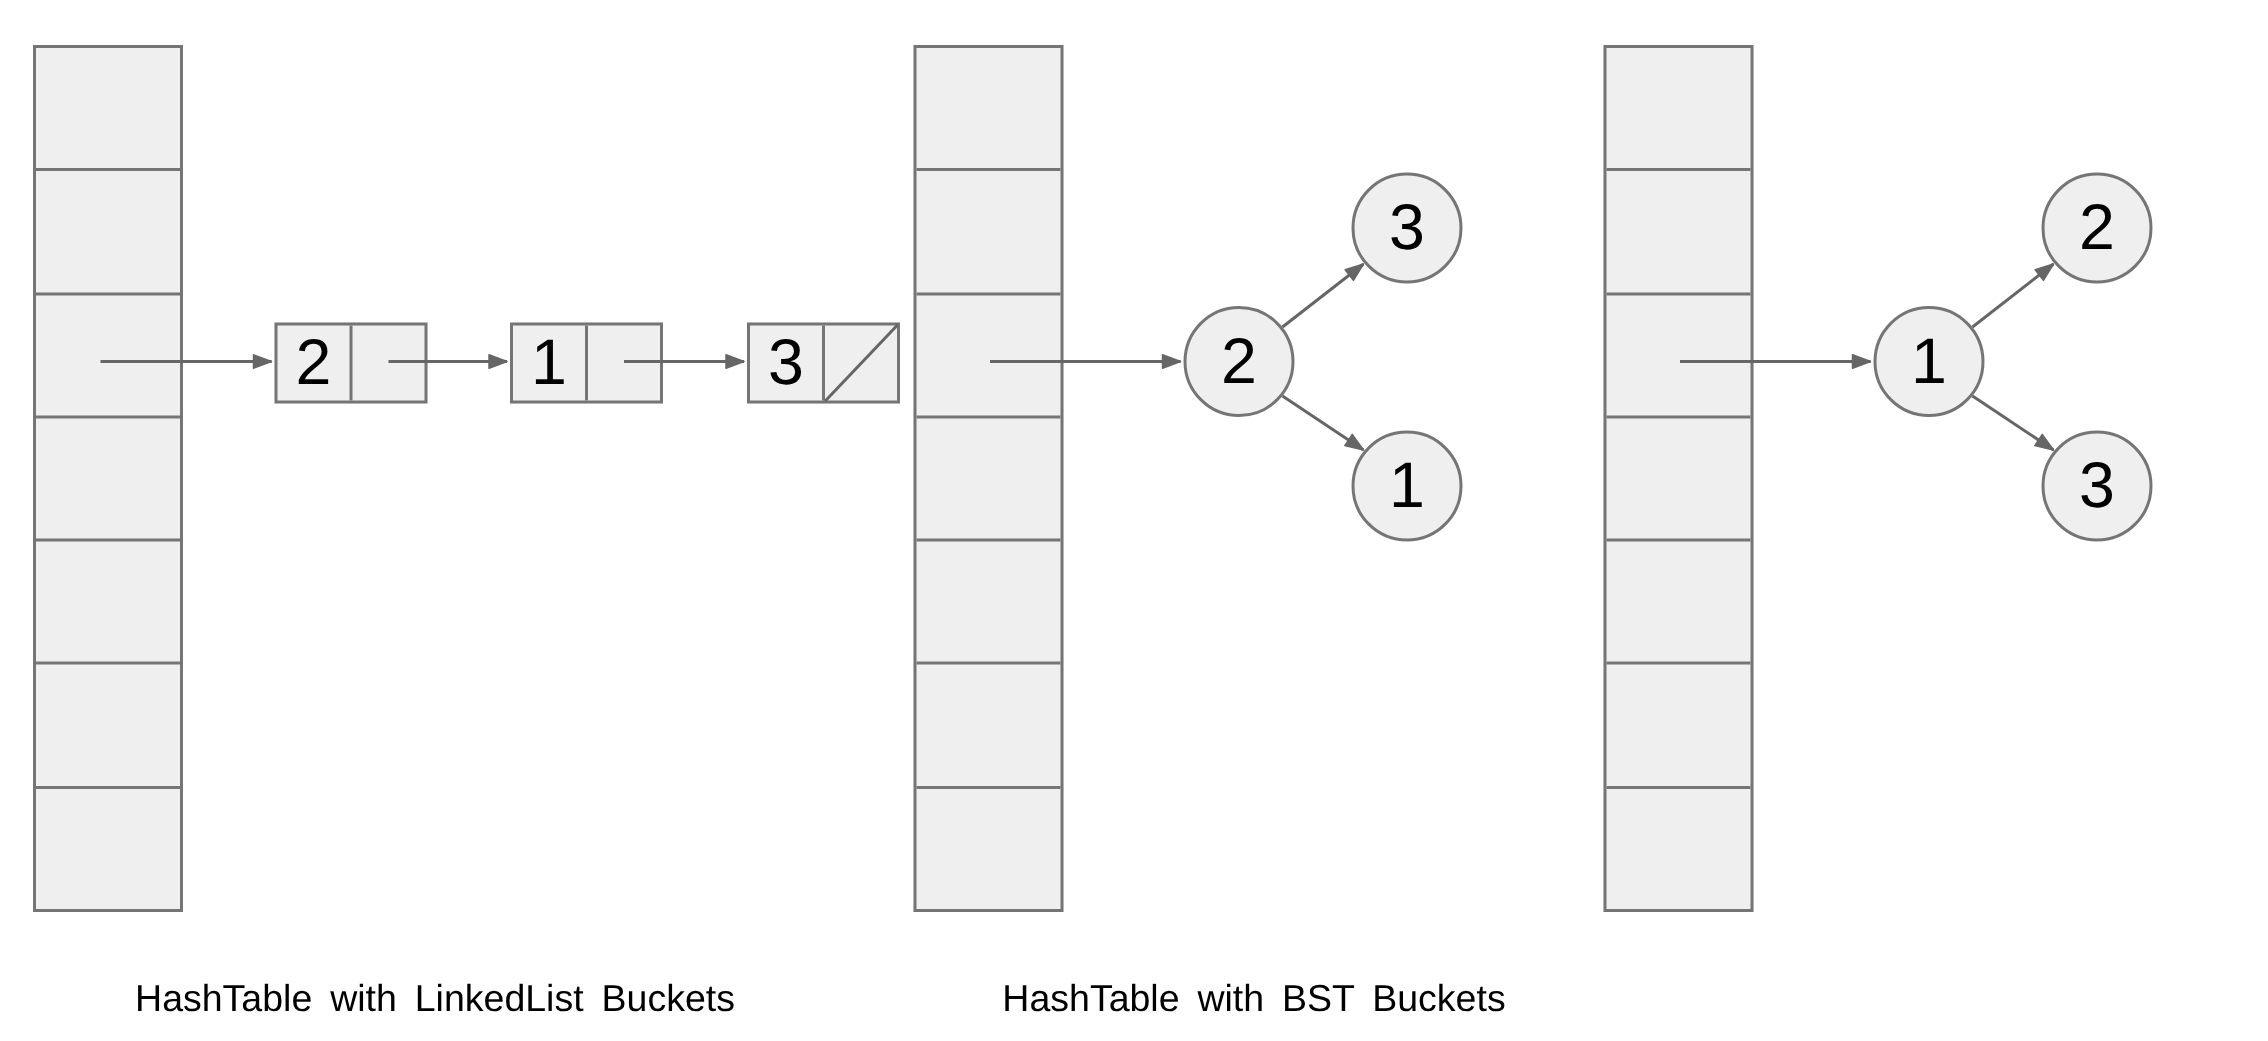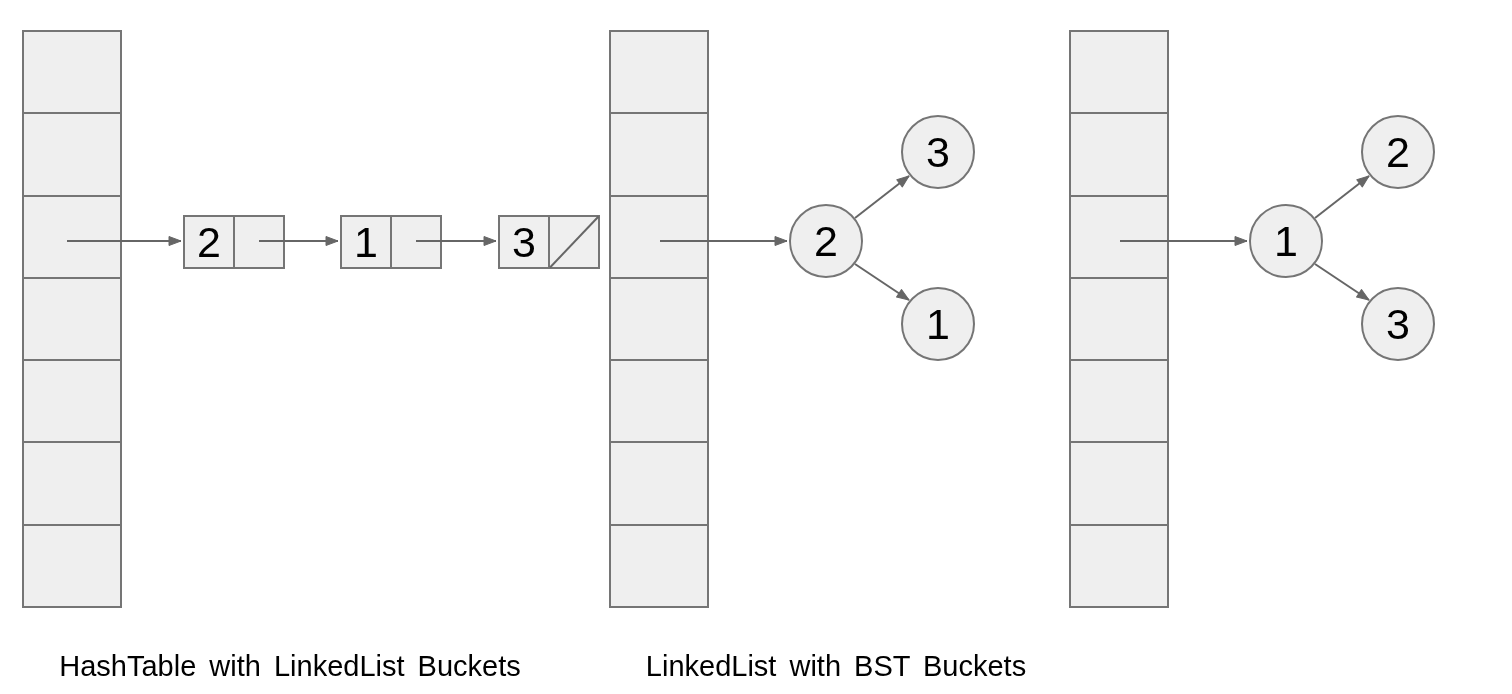--- a/index.html
+++ b/index.html
@@ -70,21 +70,21 @@
     font-size: 43px;
     line-height: 1;
     color: var(--text-color);
   }
 
   
   .caption {
     position: absolute;
     top: 647px;
     transform: translateX(-50%);
-    font-size: 29px;
+    font-size: 25px;
     line-height: 38px;
     white-space: nowrap;
     word-spacing: 5px;
     color: var(--text-color);
   }
 
   
   .overlay {
     position: absolute;
     left: 0;
@@ -148,21 +148,21 @@
 
   <div class="tnode" style="left:789px; top:204px">2</div>
   <div class="tnode" style="left:901px; top:115px">3</div>
   <div class="tnode" style="left:901px; top:287px">1</div>
 
   <div class="tnode" style="left:1249px; top:204px">1</div>
   <div class="tnode" style="left:1361px; top:115px">2</div>
   <div class="tnode" style="left:1361px; top:287px">3</div>
 
   <div class="caption" style="left:290px">HashTable with LinkedList Buckets</div>
-  <div class="caption" style="left:836px">LinkedList with BST Buckets</div>
+  <div class="caption" style="left:836px">HashTable with BST Buckets</div>
 
   <svg class="overlay" width="1512" height="694" viewBox="0 0 1512 694">
     <defs>
       <marker id="ah" markerUnits="userSpaceOnUse" markerWidth="14" markerHeight="12" refX="13" refY="6" orient="auto">
         <path class="ahp" d="M1,1.5 L13,6 L1,10.5 Z"></path>
       </marker>
     </defs>
 
     <line class="arrow" x1="67" y1="241" x2="181" y2="241" marker-end="url(#ah)"></line>
     <line class="arrow" x1="259" y1="241" x2="338" y2="241" marker-end="url(#ah)"></line>

